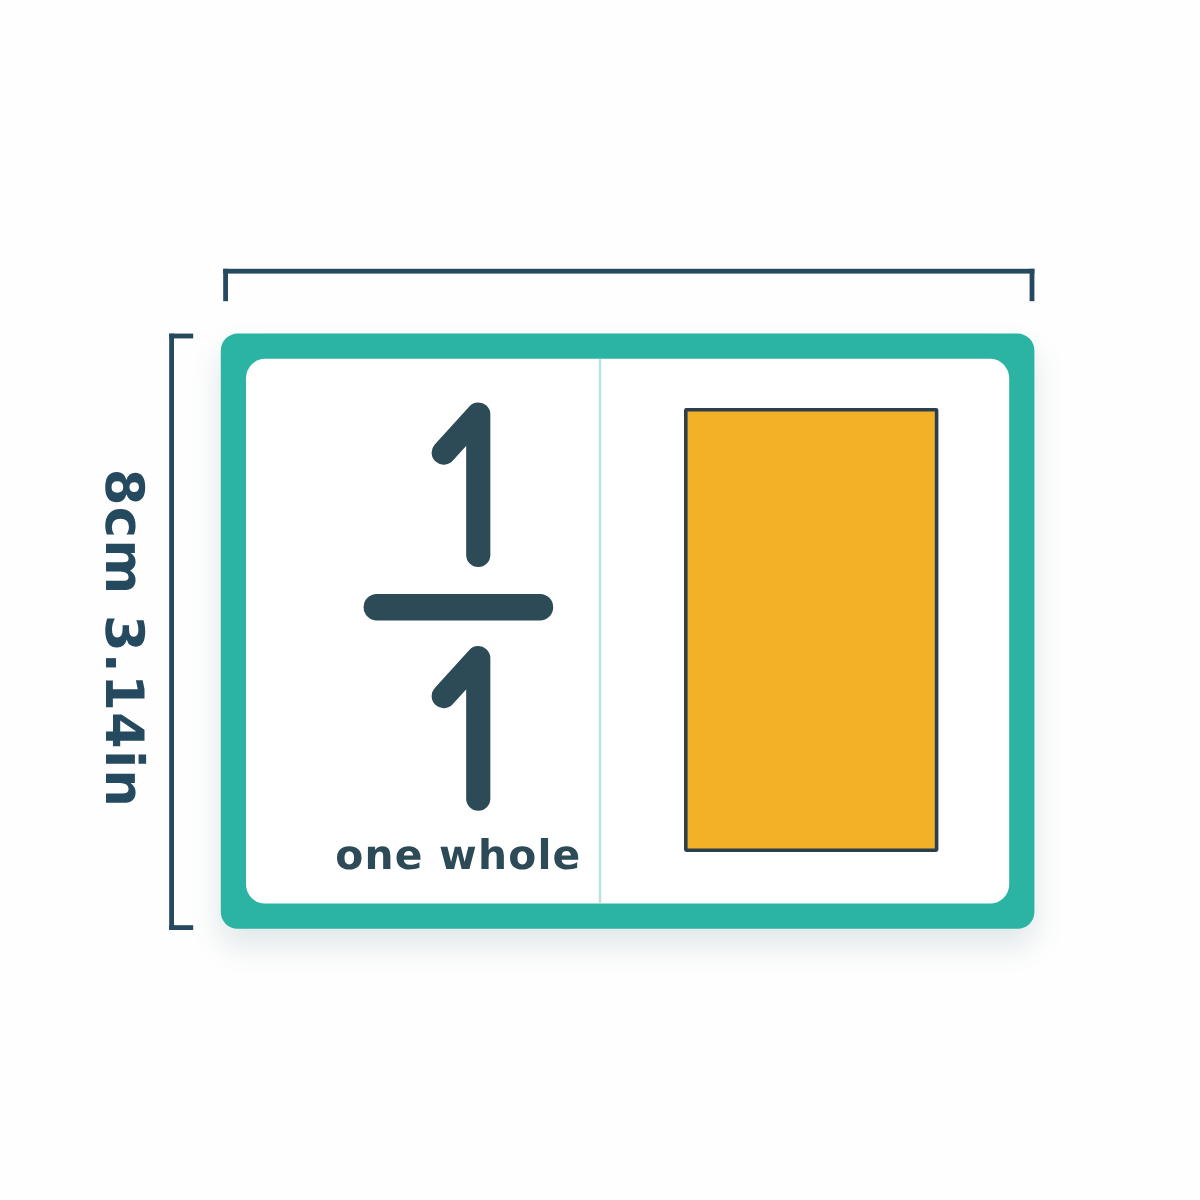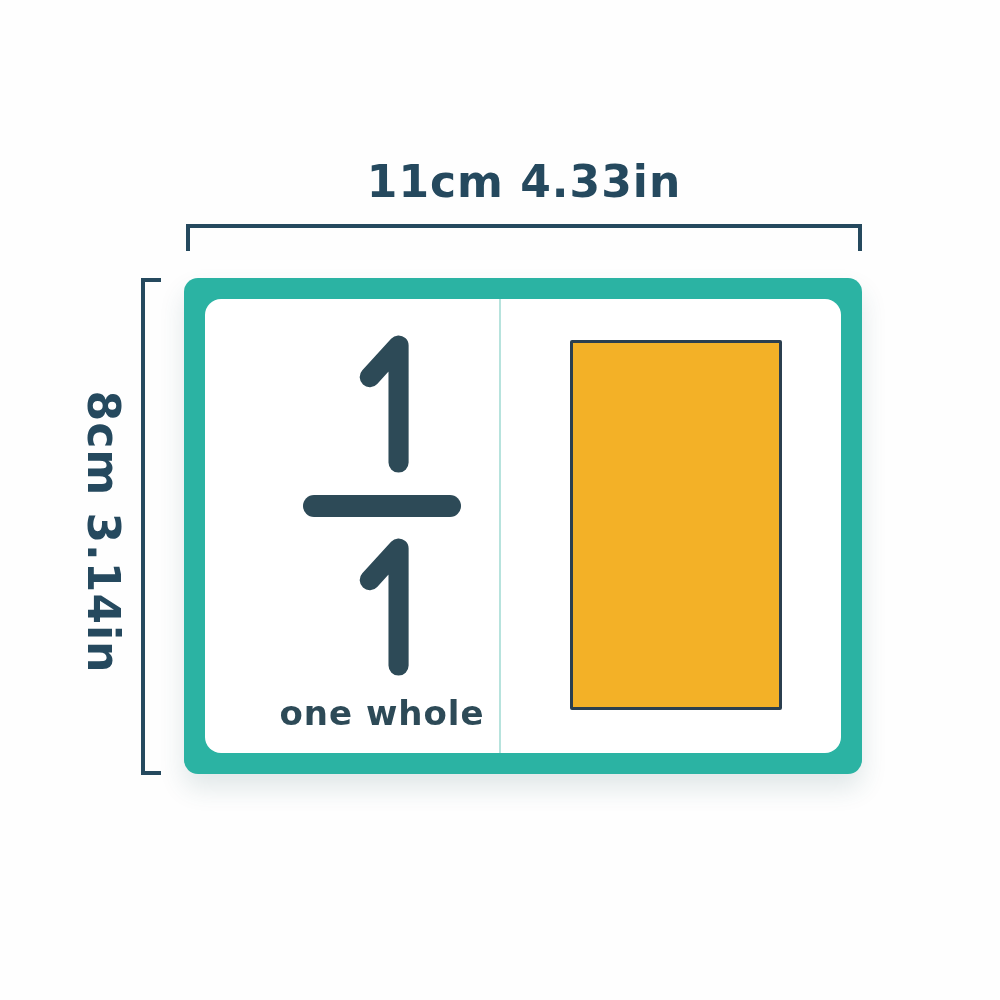--- a/index.html
+++ b/index.html
@@ -97,21 +97,20 @@
     background:var(--shape_fill,#f3b127);
     border:3px solid var(--shape_outline,#2b3f4f);
     border-radius:2px;
   }
 </style>
 </head>
 <body>
 
 <div class="stage">
 
-  <div class="dim-title">11cm 4.33in</div>
   <div class="bracket-top"></div>
 
   <div class="dim-side">8cm 3.14in</div>
   <div class="bracket-left"></div>
 
   <div class="card">
     <div class="card-inner">
 
       <div class="divider"></div>
 

